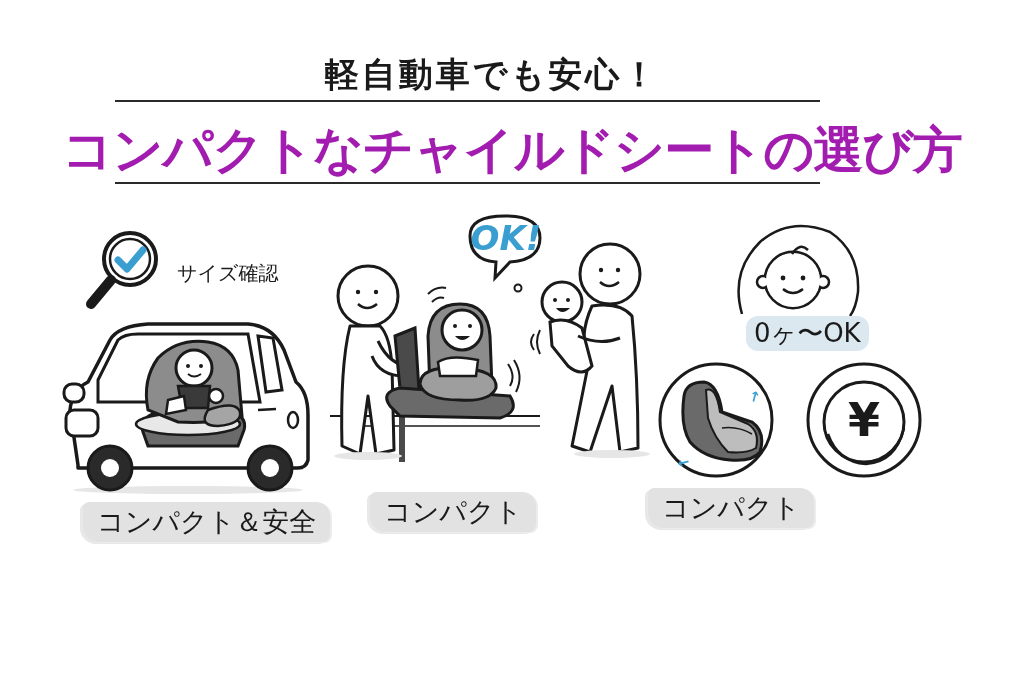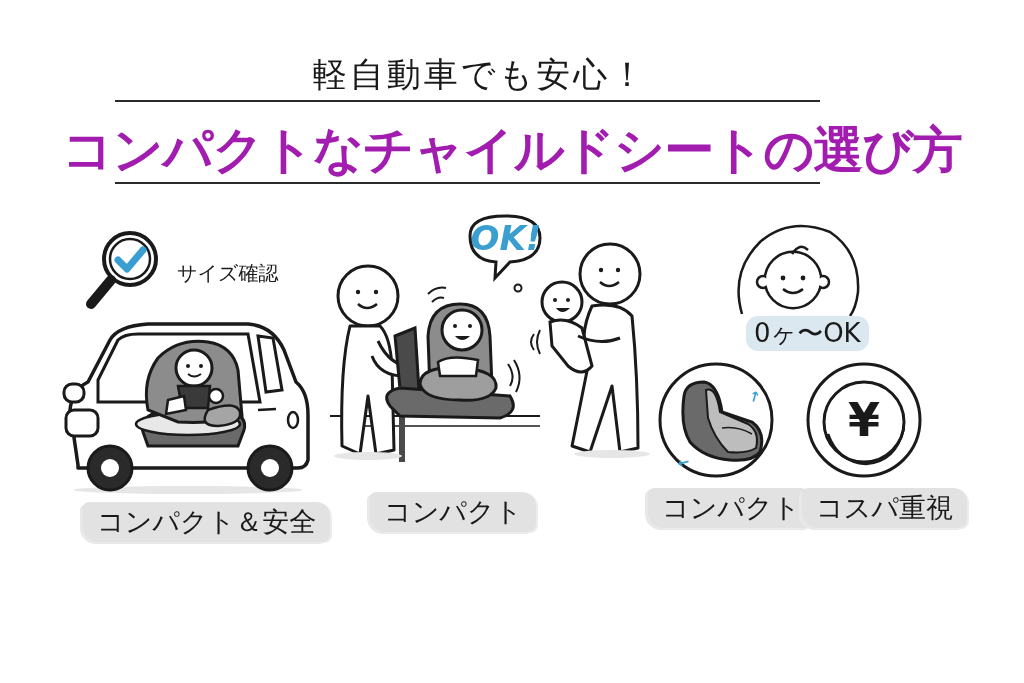--- a/index.html
+++ b/index.html
@@ -1,20 +1,20 @@
 <!DOCTYPE html>
 <html><head>
 <meta charset="utf-8">
 <style>
   html, body { margin: 0; padding: 0; background: #ffffff; }
   body { width: 1024px; height: 683px; position: relative; overflow: hidden;
          font-family: "DejaVu Sans", "Liberation Sans", sans-serif; color: #1a1a1a; }
   .abs { position: absolute; }
   .subtitle { left: 0; width: 960px; top: 52px; text-align: center; font-size: 34px;
-              letter-spacing: 3px; font-weight: normal; color: #1a1a1a; }
+              letter-spacing: 3px; font-weight: bold; color: #1a1a1a; padding-left: 12px; }
   .rule { height: 2px; background: #2a2a2a; left: 115px; width: 705px; }
   .title { left: 0; width: 1024px; top: 117px; text-align: center; font-size: 50px;
            font-weight: bold; letter-spacing: -1px; color: #a21caf; }
   .label { font-size: 27px; color: #1a1a1a; text-align: left; white-space: nowrap; }
   .brush { background: #e2e2e2; border-radius: 6px 14px 8px 16px; padding: 2px 14px;
            box-shadow: 2px 1px 0 #ececec, -3px 2px 0 #e8e8e8; }
   .small-label { font-size: 20px; color: #1a1a1a; white-space: nowrap; }
   .blue-chip { background: #dce8f0; border-radius: 12px; padding: 0 8px; font-size: 26px;
                color: #1a1a1a; white-space: nowrap; }
   svg { overflow: visible; }
@@ -154,14 +154,13 @@
   <div class="abs label brush" style="left:0;top:128px">コンパクト</div>
 </div>
 
 <div class="abs" style="left:800px;top:360px;width:140px;height:190px;">
   <svg class="abs" style="left:4px;top:2px" width="122" height="116">
     <circle cx="60" cy="58" r="56" fill="#fff" stroke="#1a1a1a" stroke-width="3"></circle>
     <circle cx="60" cy="60" r="40" fill="#fff" stroke="#1a1a1a" stroke-width="3"></circle>
     <path d="M24 72 Q34 100 62 102 Q92 100 100 66" fill="none" stroke="#1a1a1a" stroke-width="2.5"></path>
     <text class="yen-text" x="60" y="74" text-anchor="middle">¥</text>
   </svg>
-  <div class="abs label brush" style="left:2px;top:128px">コスパ重視</div>
 </div>
 
 </body></html>

